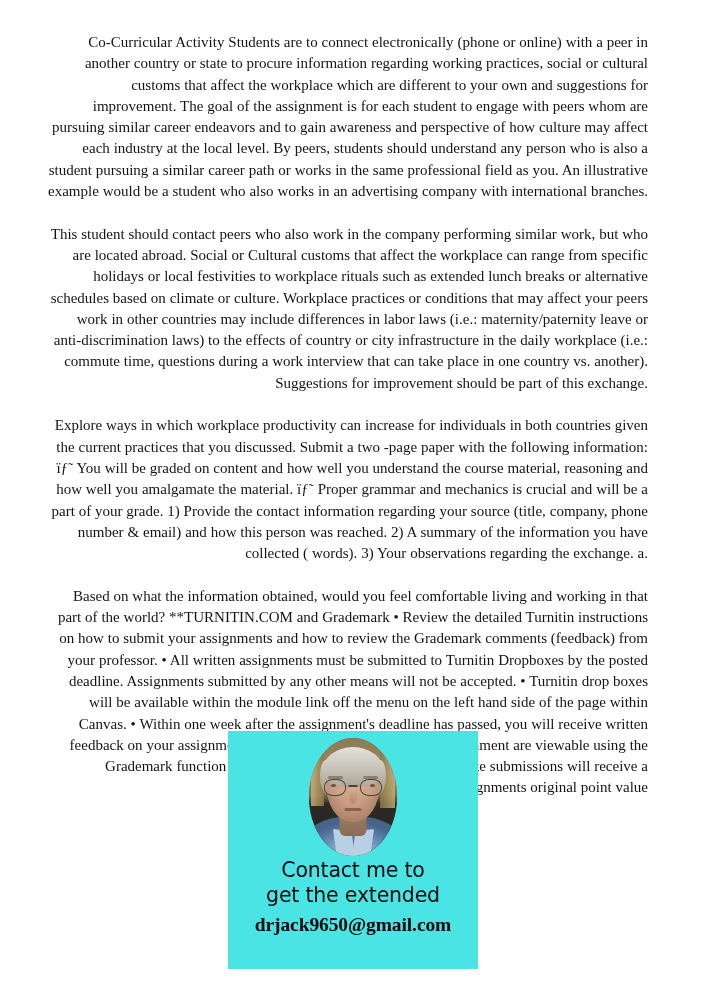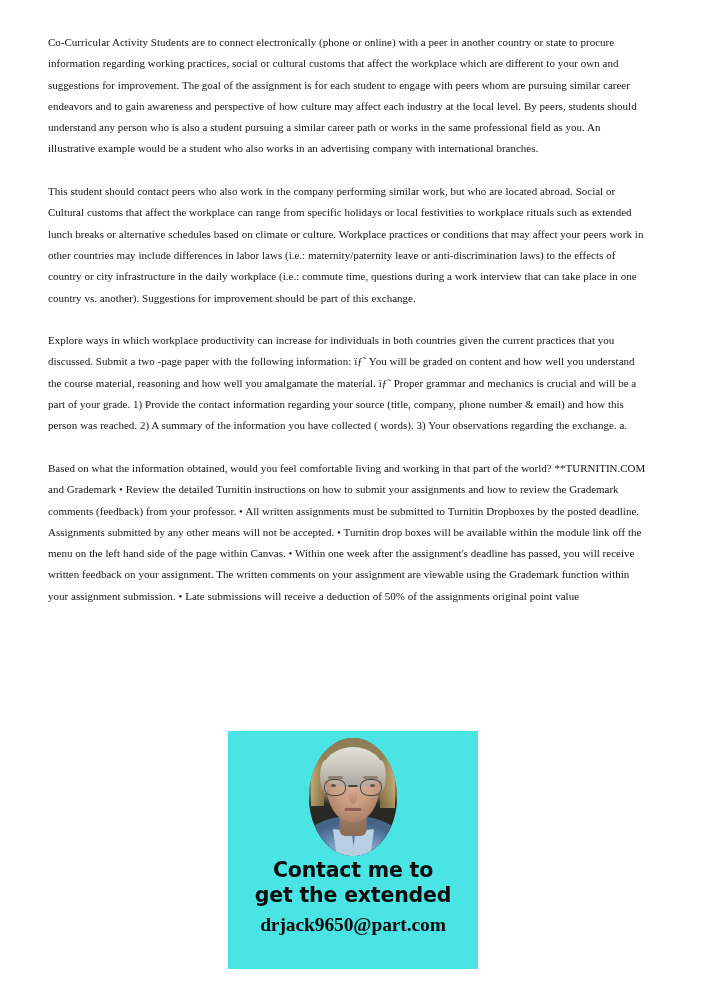--- a/index.html
+++ b/index.html
@@ -28,24 +28,24 @@
 
   #doc-body {
     position: absolute;
     left: 48px;
     top: 32px;
     width: 600px;
   }
 
   .para {
     margin: 0 0 21.3px 0;
-    font-size: 11px;
+    font-size: 15px;
     line-height: 21.3px;
     color: #141414;
-    text-align: left;
+    text-align: right;
     white-space: pre-wrap;
     word-spacing: 0.1px;
   }
   .para:last-child { margin-bottom: 0; }
 
   
   #contact-card {
     position: absolute;
     left: 228px;
     top: 731px;
@@ -171,21 +171,21 @@
   }
 
   #card-lines {
     position: absolute;
     left: 0; right: 0;
     top: 127px;
     text-align: center;
   }
   .card-head {
     font-family: "DejaVu Sans", "Liberation Sans", sans-serif;
-    font-weight: 700;
+    font-weight: 400;
     font-size: 20.5px;
     line-height: 25px;
     color: #0a0a0a;
     letter-spacing: -0.2px;
   }
   .card-email {
     margin-top: 5px;
     font-family: "Liberation Serif", "DejaVu Serif", serif;
     font-weight: 700;
     font-size: 19.5px;
@@ -228,18 +228,18 @@
       <div class="pt-glass-l"></div>
       <div class="pt-glass-r"></div>
       <div class="pt-bridge"></div>
       <div class="pt-nose"></div>
       <div class="pt-mouth"></div>
     </div>
 
     <div id="card-lines">
       <div class="card-head">Contact me to</div>
       <div class="card-head">get the extended</div>
-      <div class="card-email">drjack9650@part.com</div>
+      <div class="card-email">drjack9650@gmail.com</div>
     </div>
 
   </div>
 
 </div>
 
 </body></html>

